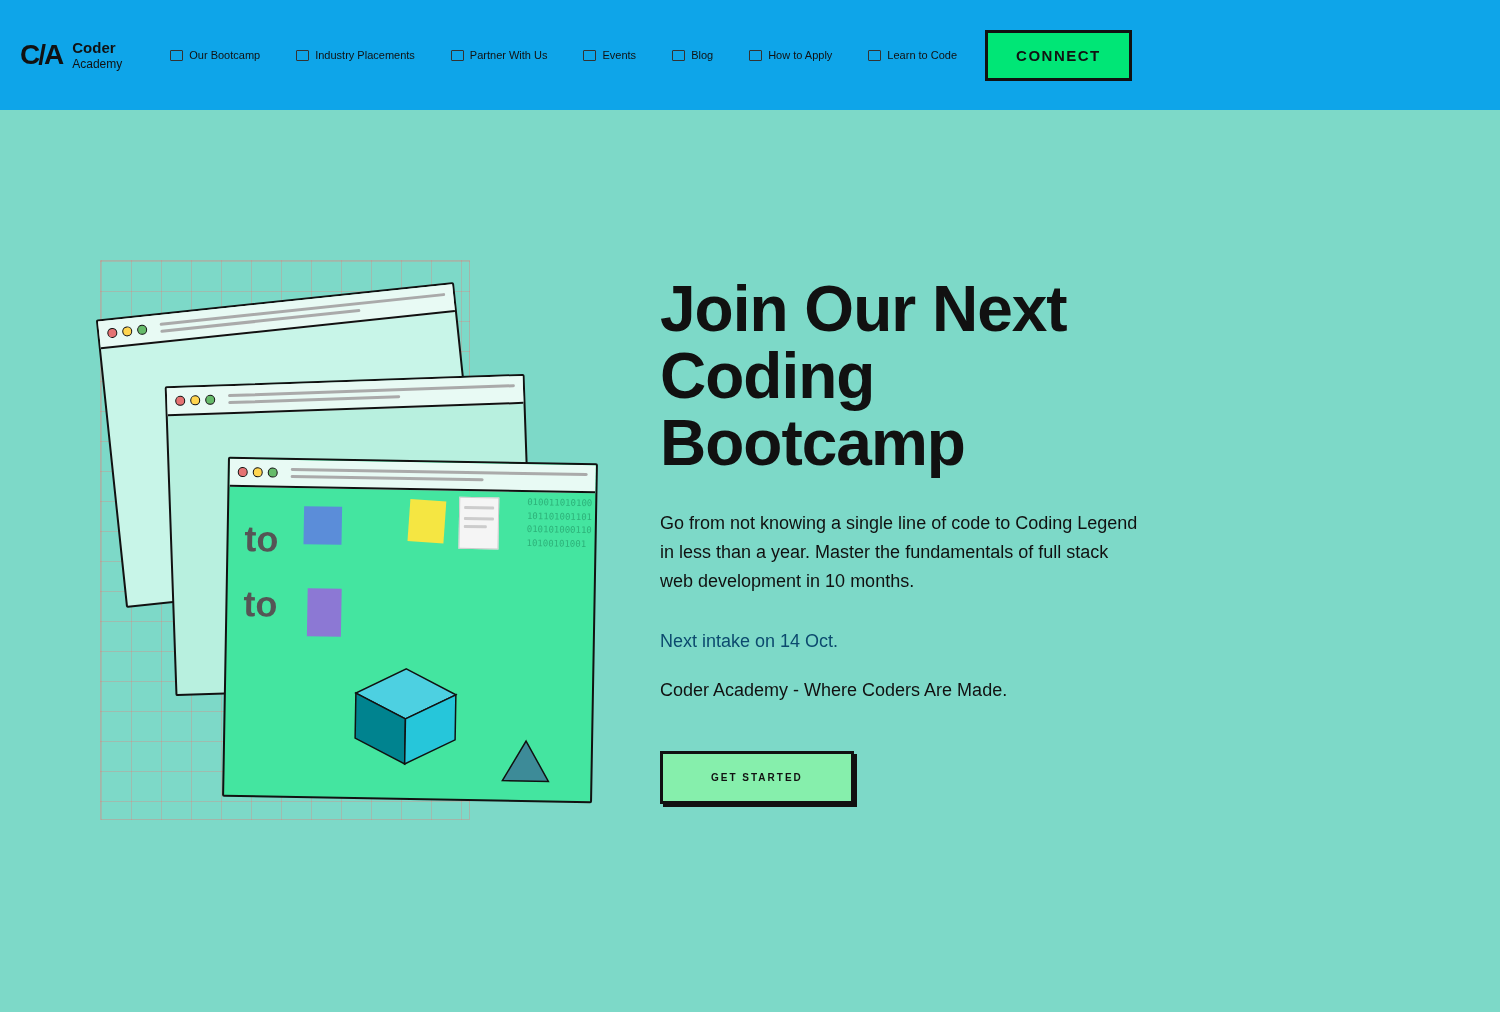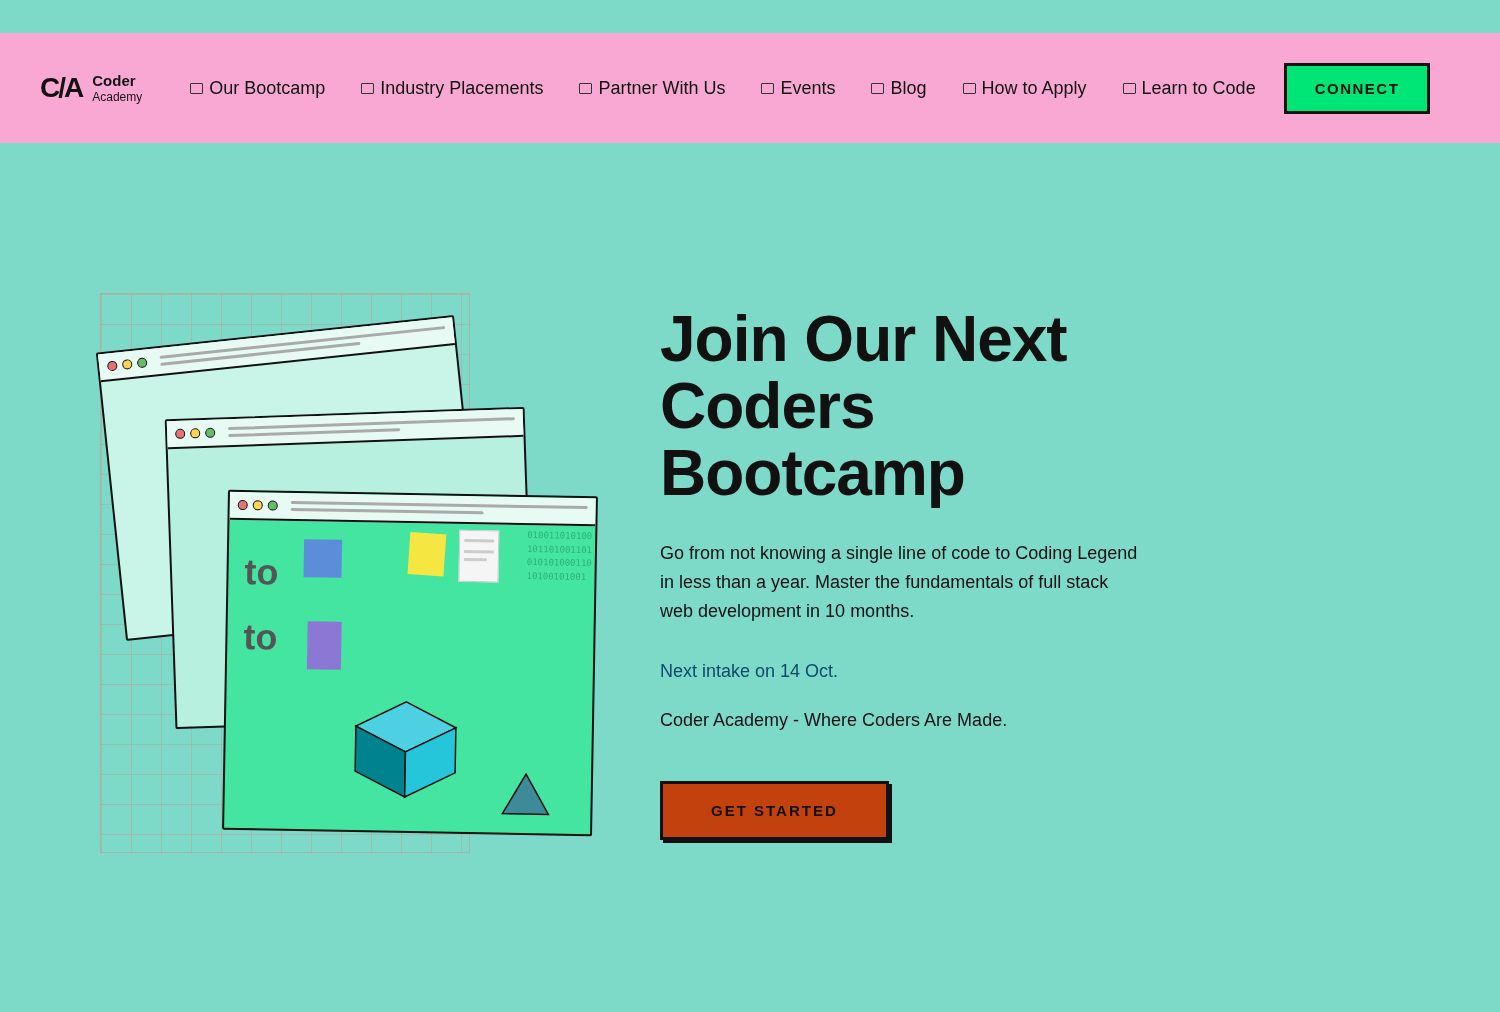--- a/index.html
+++ b/index.html
@@ -7,25 +7,24 @@
       background-color: #7dd9c8;
       font-family: 'Arial', sans-serif;
       min-height: 1012px;
       overflow-x: hidden;
     }
 
     
     nav {
       display: flex;
       align-items: center;
-      padding: 0 40px;
+      padding: 0 20px;
       height: 110px;
-      background-color: #f9a8d4;
+      background-color: #0ea5e9;
       border-bottom: none;
-      margin-top: 33px;
     }
 
     .logo-area {
       display: flex;
       align-items: center;
       gap: 10px;
       flex-shrink: 0;
       margin-right: 30px;
     }
 
@@ -64,21 +63,21 @@
     }
 
     .nav-links li {
       display: flex;
       align-items: center;
     }
 
     .nav-links a {
       text-decoration: none;
       color: #111;
-      font-size: 18px;
+      font-size: 11px;
       font-weight: 400;
       padding: 8px 18px;
       display: flex;
       align-items: center;
       gap: 6px;
       white-space: nowrap;
     }
 
     .nav-links a .nav-icon {
       width: 13px;
@@ -323,23 +322,23 @@
 
     .hero-tagline {
       font-size: 18px;
       color: #111;
       margin-bottom: 50px;
     }
 
     .get-started-btn {
       display: inline-block;
       padding: 18px 48px;
-      background: #c2410c;
+      background: #86efac;
       border: 3px solid #111;
-      font-size: 15px;
+      font-size: 10px;
       font-weight: 900;
       letter-spacing: 2px;
       text-transform: uppercase;
       color: #111;
       cursor: pointer;
       text-decoration: none;
       position: relative;
     }
 
     .get-started-btn::after {
@@ -483,21 +482,21 @@
           <polygon points="25,5 48,45 2,45" fill="#3d8b98" stroke="#111" stroke-width="1.5"></polygon>
         </svg>
         <div class="binary-bg">01001101010010110100110101010100011010100101001</div>
       </div>
     </div>
   </div>
 
   <div class="hero-content">
     <h1 class="hero-title">
       <span>Join Our Next</span><br>
-      <span>Coders</span><br>
+      <span>Coding</span><br>
       <span>Bootcamp</span>
     </h1>
     <p class="hero-description">Go from not knowing a single line of code to Coding Legend in less than a year. Master the fundamentals of full stack web development in 10 months.</p>
     <p class="hero-intake">Next intake on 14 Oct.</p>
     <p class="hero-tagline">Coder Academy - Where Coders Are Made.</p>
     <a href="#" class="get-started-btn">GET STARTED</a>
   </div>
 
 </section>
 

